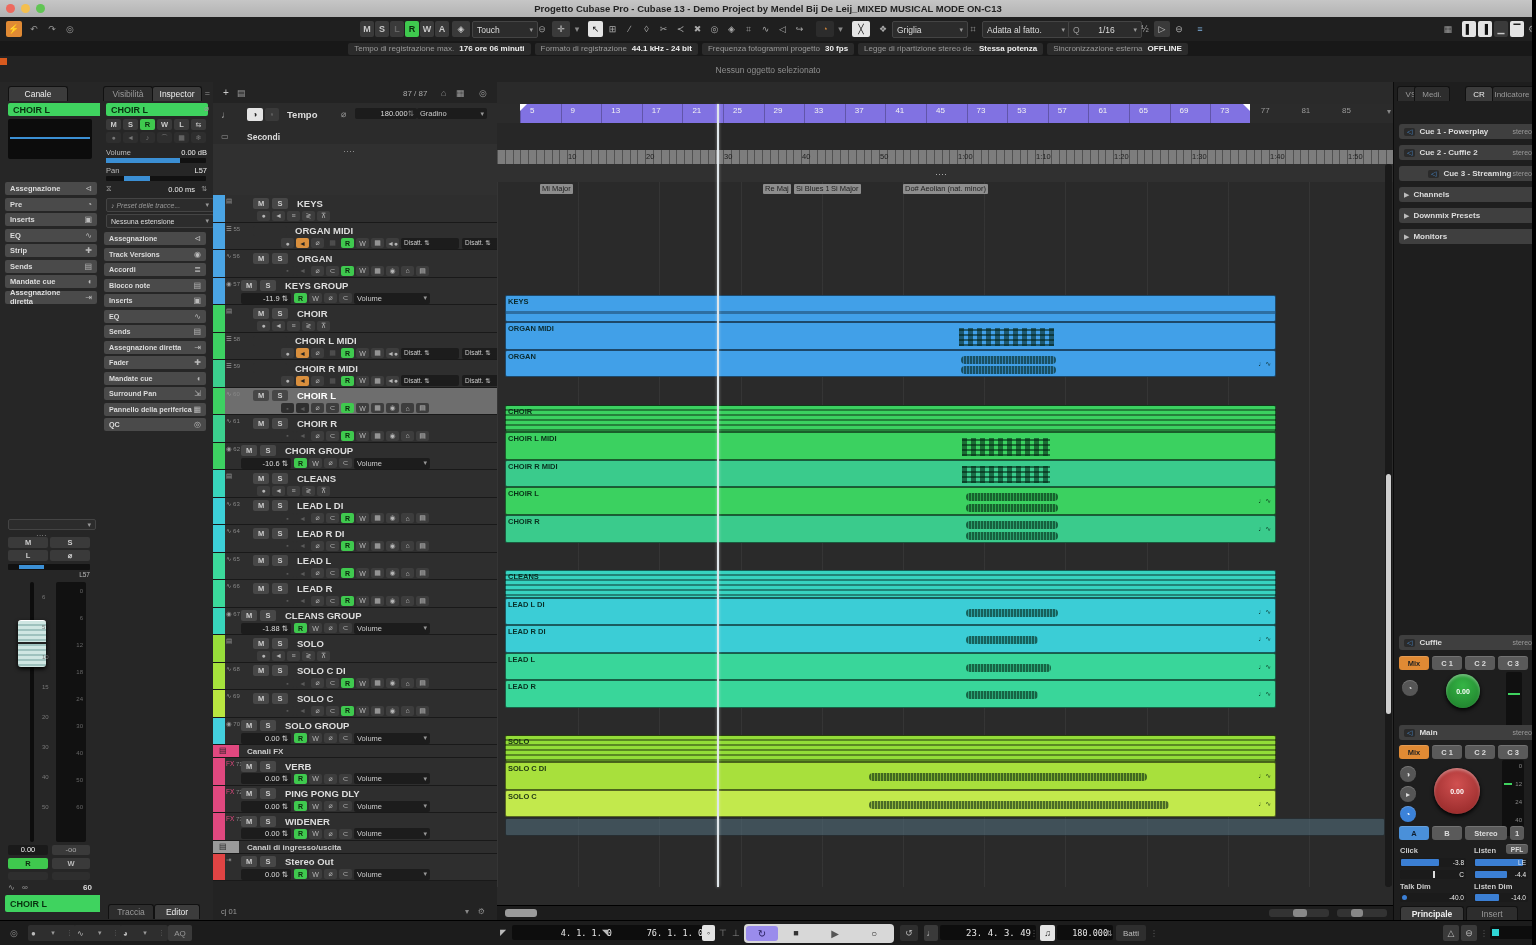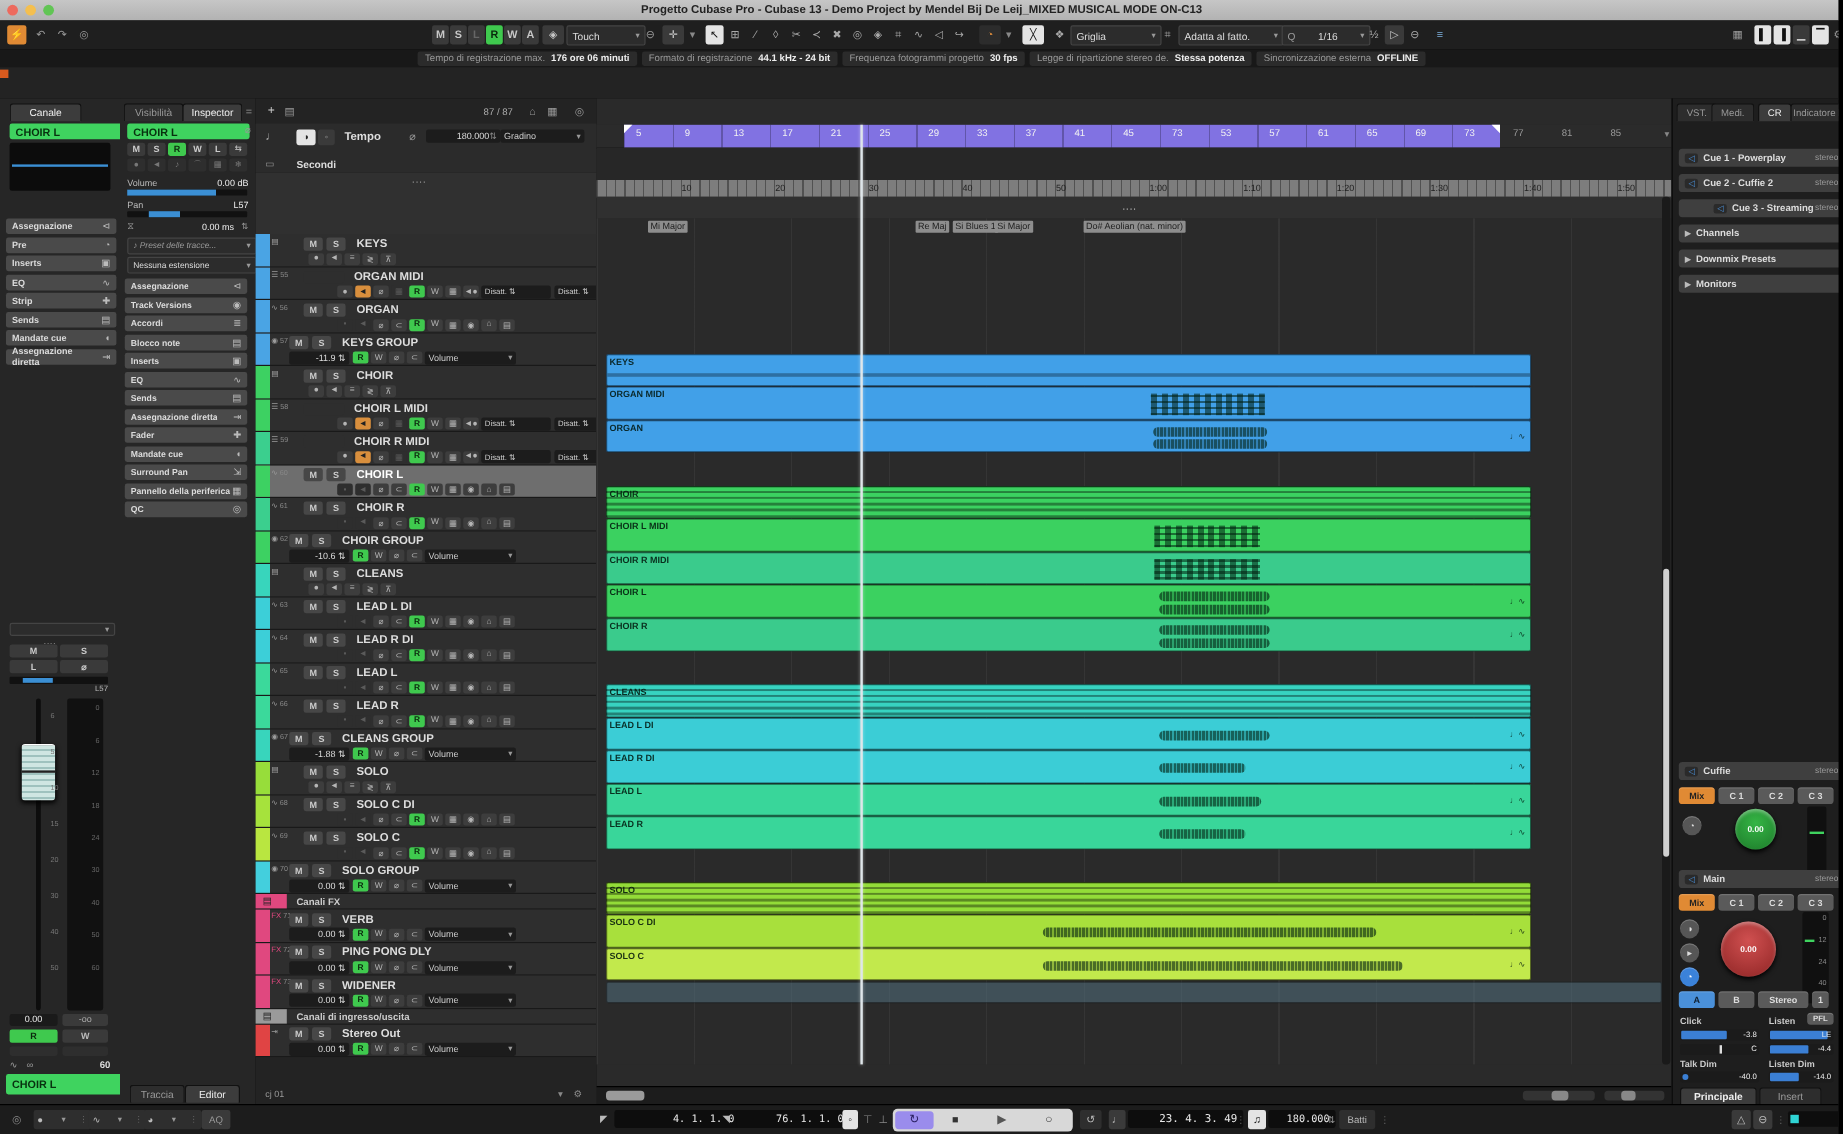--- a/index.html
+++ b/index.html
@@ -184,20 +184,21 @@
       <div class="statpill">
         <div class="lab">Legge di ripartizione stereo de.</div>
         <div class="val">Stessa potenza</div>
       </div>
       <div class="statpill">
         <div class="lab">Sincronizzazione esterna</div>
         <div class="val">OFFLINE</div>
       </div>
     </div>
   <div id="infoline">
+    <span id="info-text">Nessun oggetto selezionato</span>
     <div class="abs" style="left:0;top:2px;width:7px;height:7px;background:#d85a1e"></div>
   </div>
   <div id="channel-col">
       <div class="tab on" style="left: 8px; top: 4px; width: 58px;">Canale</div>
       <div class="greenbar" style="position: absolute; left: 8px; top: 21px; width: 84px; height: 13px;">CHOIR L</div>
       <div style="position: absolute; left: 8px; top: 37px; width: 84px; height: 40px; background: rgb(12, 12, 12); border-radius: 2px;">
         <div style="position: absolute; left: 2px; right: 2px; top: 18px; height: 2px; background: rgb(59, 143, 212);"></div>
       </div>
       <div class="sect" style="left: 5px; top: 100px; width: 82px;">
         <div style="font-size: 7.5px;">Assegnazione</div>
@@ -1021,21 +1022,21 @@
       <div style="position: absolute; left: 0px; top: 823px; width: 896px; height: 15px; background: rgb(28, 28, 28); border-top: 1px solid rgb(0, 0, 0);">
         <div style="position: absolute; left: 8px; top: 3px; width: 32px; height: 8px; background: rgb(154, 154, 154); border-radius: 3px;"></div>
         <div style="position: absolute; right: 64px; top: 3px; width: 60px; height: 8px; background: rgb(51, 51, 51); border-radius: 3px;"></div>
         <div style="position: absolute; right: 86px; top: 3px; width: 14px; height: 8px; background: rgb(136, 136, 136); border-radius: 3px;"></div>
         <div style="position: absolute; right: 6px; top: 3px; width: 50px; height: 8px; background: rgb(51, 51, 51); border-radius: 3px;"></div>
         <div style="position: absolute; right: 30px; top: 3px; width: 12px; height: 8px; background: rgb(136, 136, 136); border-radius: 3px;"></div>
       </div>
     </div>
   <div id="rightpanel">
       <div class="tab" style="left: 3px; top: 4px; width: 32px; font-size: 8px;">VST.</div>
-      <div class="tab" style="left: 32px; top: 4px; width: 34px; font-size: 8px;">Medi.</div>
+      <div class="tab" style="left: 20px; top: 4px; width: 34px; font-size: 8px;">Medi.</div>
       <div class="tab on" style="left: 71px; top: 4px; width: 26px; font-size: 8px;">CR</div>
       <div class="tab" style="left: 98px; top: 4px; width: 46px; font-size: 8px;">Indicatore li.</div>
       <div class="crbar" style="left: 5px; top: 42px; width: 128px;">
         <span style="display: flex; align-items: center; gap: 4px;">
           <span style="background: rgb(42, 42, 42); color: rgb(74, 144, 217); border-radius: 2px; font-size: 7px; padding: 0px 3px;">◁</span>
           <span style="font-weight: bold;">Cue 1 - Powerplay</span>
         </span>
         <span style="color: rgb(153, 153, 153); font-size: 7px;">stereo</span>
       </div>
       <div class="crbar" style="left: 5px; top: 63px; width: 128px;">

